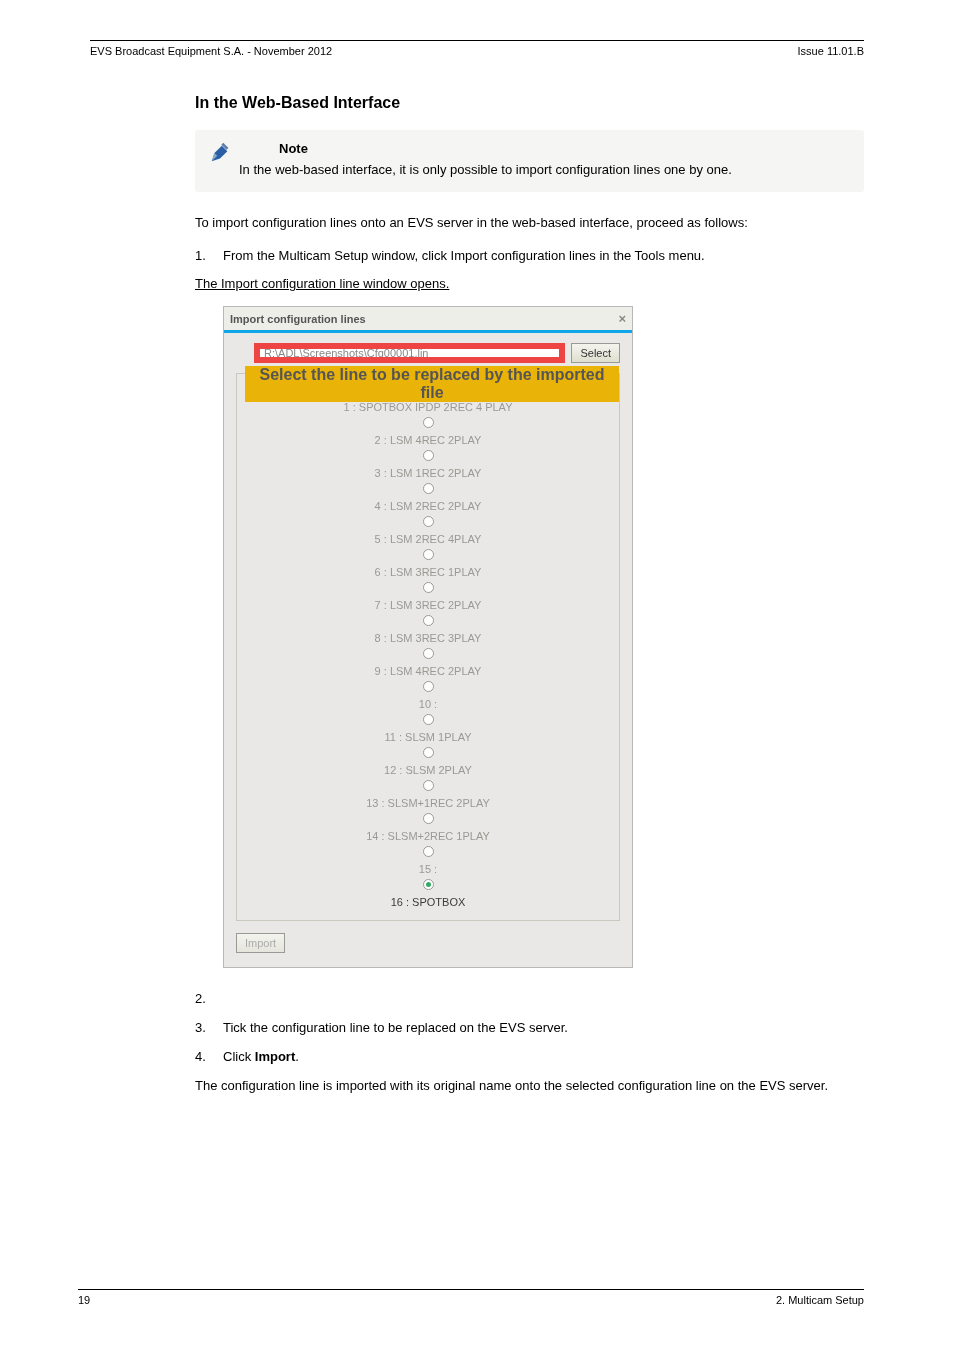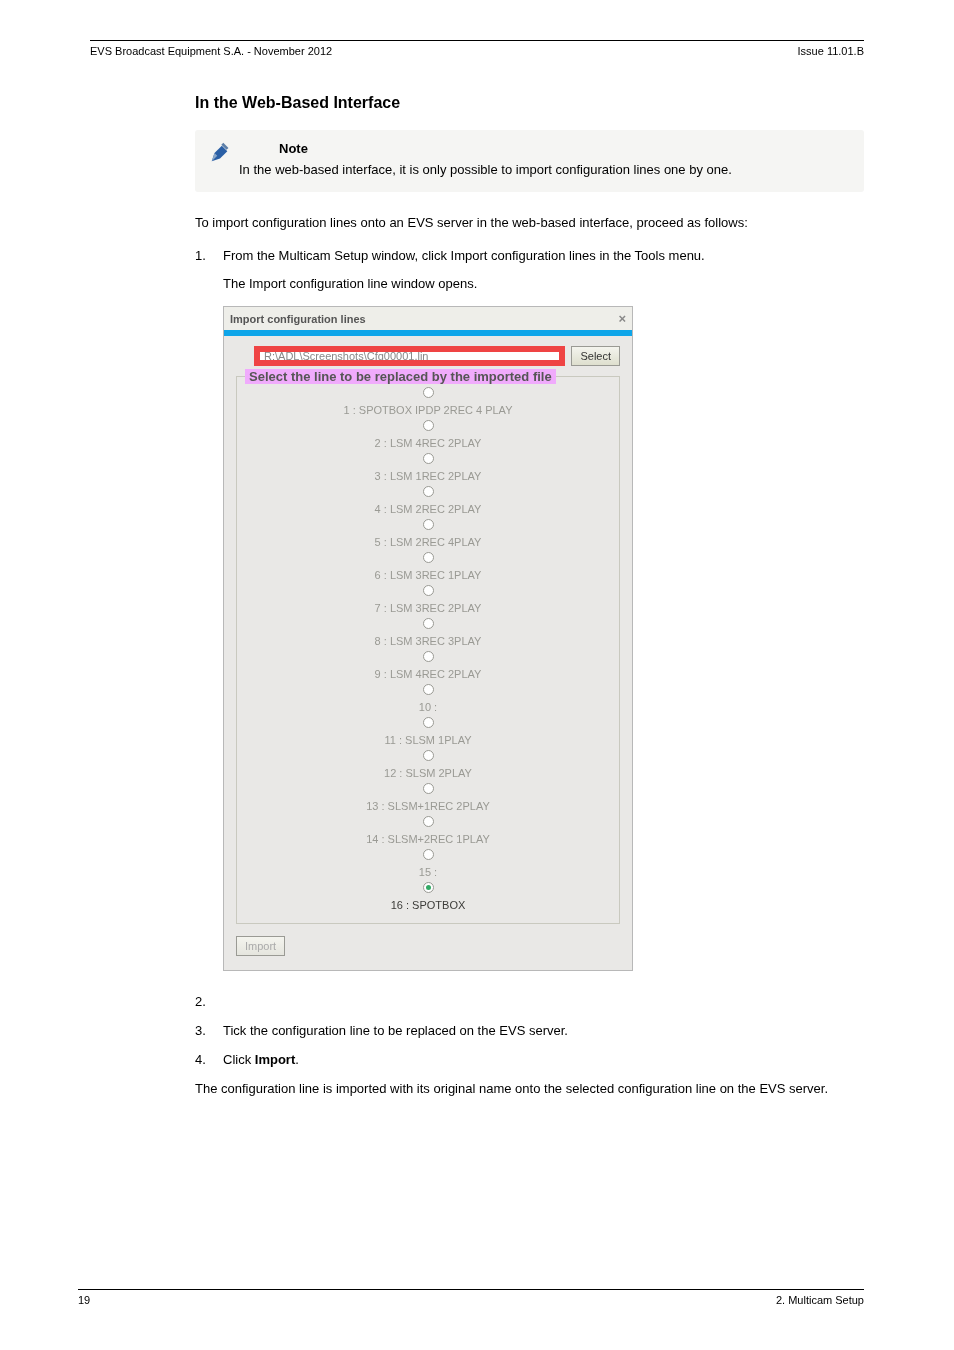--- a/index.html
+++ b/index.html
@@ -9,31 +9,31 @@
   .header-row { display: flex; justify-content: space-between; font-size: 11px; margin-bottom: 37px; }
   .content { margin-left: 105px; }
   .h3 { font-weight: 700; font-size: 16px; margin-bottom: 18px; }
   .note-box { background: #f5f5f3; border-radius: 3px; padding: 10px 14px 12px 14px; display: flex; gap: 8px; margin-bottom: 22px; }
   .note-pencil { width: 22px; height: 22px; flex: 0 0 22px; margin-top: 2px; }
   .note-body { font-size: 13px; line-height: 1.45; }
   .note-body .title { font-weight: 700; display: block; margin-bottom: 2px; padding-left: 40px; }
   .para { font-size: 13px; line-height: 1.45; margin-bottom: 14px; }
   .step { display: flex; gap: 10px; font-size: 13px; line-height: 1.45; margin-bottom: 10px; }
   .step .num { flex: 0 0 18px; }
-  .indent { margin-left: 28px; font-size: 13px; line-height: 1.45; margin-bottom: 12px; }
+  .indent { font-size: 13px; line-height: 1.45; margin-bottom: 12px; text-decoration: underline; }
   .dialog { width: 410px; margin-left: 28px; margin-bottom: 22px; border: 1px solid #b8b8b8; background: #e9e8e6; font-family: Verdana, Geneva, sans-serif; font-size: 11px; color: #444; }
-  .dialog-head { background: #eeeee9; padding: 4px 6px; display: flex; justify-content: space-between; align-items: center; font-weight: 700; color: #555; border-bottom: 6px solid #0ea5e9; }
+  .dialog-head { background: #eeeee9; padding: 4px 6px; display: flex; justify-content: space-between; align-items: center; font-weight: 700; color: #555; border-bottom: 3px solid #0ea5e9; }
   .dialog-close { font-size: 13px; color: #888; }
   .dialog-body { padding: 10px 12px 14px 12px; }
   .path-row { display: flex; align-items: center; gap: 6px; margin-bottom: 10px; margin-left: 18px; }
   .path-input { flex: 1; height: 20px; border: 6px solid #ef4444; background: #fff; font-size: 11px; padding: 2px 4px; color: #888; font-family: inherit; }
   .btn { height: 20px; border: 1px solid #9a9a94; background: linear-gradient(#f4f4ee,#dedfce); font-size: 11px; padding: 0 8px; color: #333; cursor: pointer; font-family: inherit; }
   .btn.disabled { color: #aaa; background: linear-gradient(#f4f4ee,#e5e5de); }
   .fieldset { border: 1px solid #c9c9bf; padding: 8px 10px 10px 10px; position: relative; margin-bottom: 12px; }
-  .legend { position: absolute; top: -8px; left: 8px; background: #f0abfc; padding: 0 4px; font-weight: 700; font-size: 13px; color: #555; text-align: center; }
+  .legend { position: absolute; top: -8px; left: 8px; background: #eab308; padding: 0 4px; font-weight: 700; font-size: 16px; color: #555; text-align: center; }
   .radio-row { display: flex; align-items: center; gap: 6px; padding: 2px 0; color: #9a9a94; font-size: 11px; flex-direction: column; }
   .radio-row.selected { color: #3b3b38; }
   .radio { width: 11px; height: 11px; border: 1px solid #9a9a94; border-radius: 50%; background: #fff; display: inline-flex; align-items: center; justify-content: center; flex: 0 0 11px; }
   .radio.selected::after { content: ""; width: 5px; height: 5px; background: #3a6; border-radius: 50%; display: block; }
   .import-row { margin-top: 4px; }
   .footer { position: absolute; bottom: 44px; left: 78px; right: 90px; border-top: 1px solid #000; padding-top: 4px; display: flex; justify-content: space-between; font-size: 11px; }
 </style>
 </head>
 <body>
 

